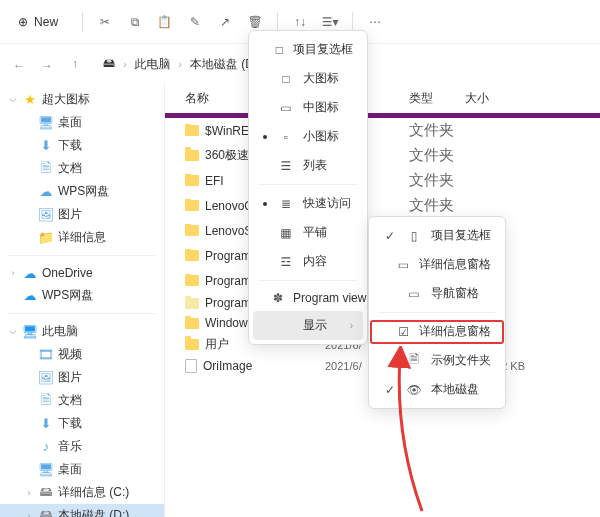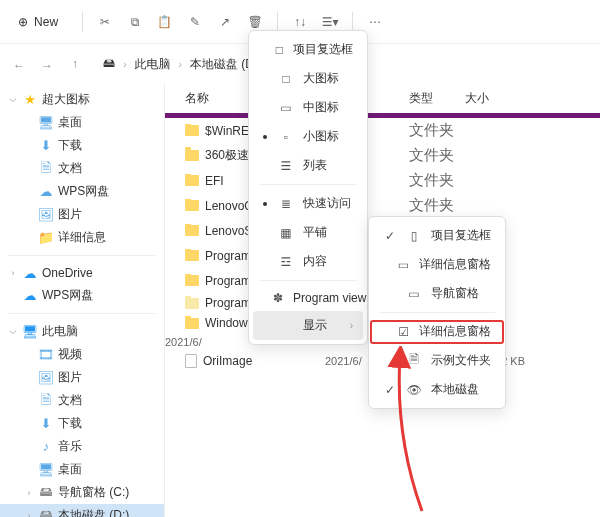--- a/index.html
+++ b/index.html
@@ -180,21 +180,21 @@
   <span>音乐</span>
         </div>
         <div class="tree-item indent1">
           <span class="tree-chev g"></span>
   <span class="ico g" style="color:#5aa9e6">🖥</span>
   <span>桌面</span>
         </div>
         <div class="tree-item indent1">
           <span class="tree-chev g">›</span>
   <span class="ico g" style="color:#888">🖴</span>
-  <span>导航窗格 (C:)</span>
+  <span>详细信息 (C:)</span>
         </div>
         <div class="tree-item indent1 selected">
           <span class="tree-chev g">›</span>
   <span class="ico g" style="color:#888">🖴</span>
   <span>本地磁盘 (D:)</span>
         </div>
       </div>
   </div>
 
   <div class="content">
@@ -280,20 +280,24 @@
         <div class="file-row">
           <div class="name">
             <span class="folder-ico"></span>
             <span>Windows</span>
           </div>
   <div class="date">2021/4/</div>
   <div class="type"></div>
   <div class="size"></div>
         </div>
         <div class="file-row">
+          <div class="name">
+            <span class="folder-ico"></span>
+            <span>用户</span>
+          </div>
   <div class="date">2021/6/</div>
   <div class="type"></div>
   <div class="size"></div>
         </div>
         <div class="file-row">
           <div class="name">
             <span class="file-ico"></span>
             <span>OriImage</span>
           </div>
   <div class="date">2021/6/</div>

